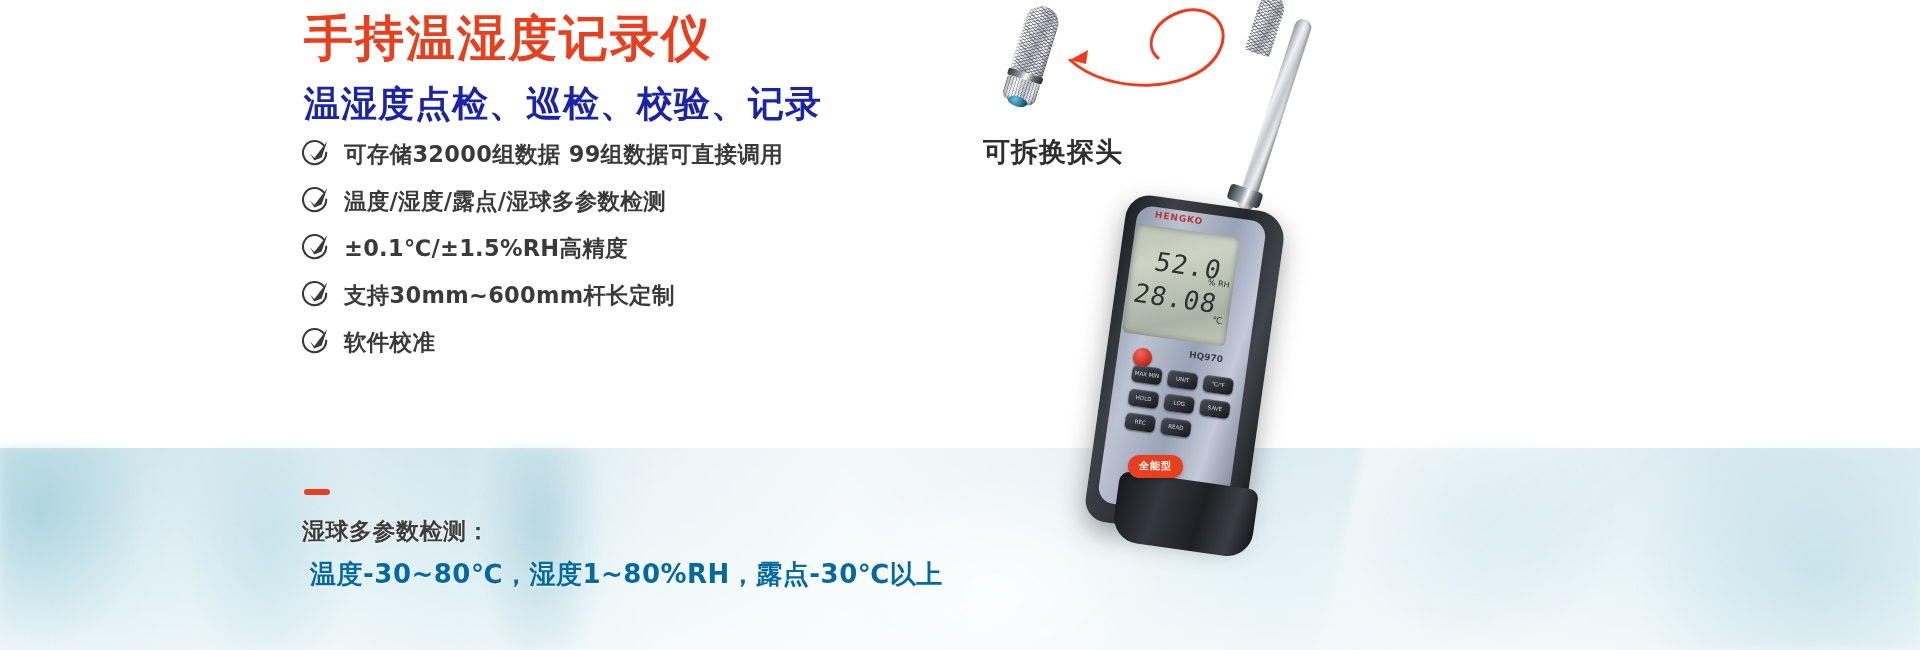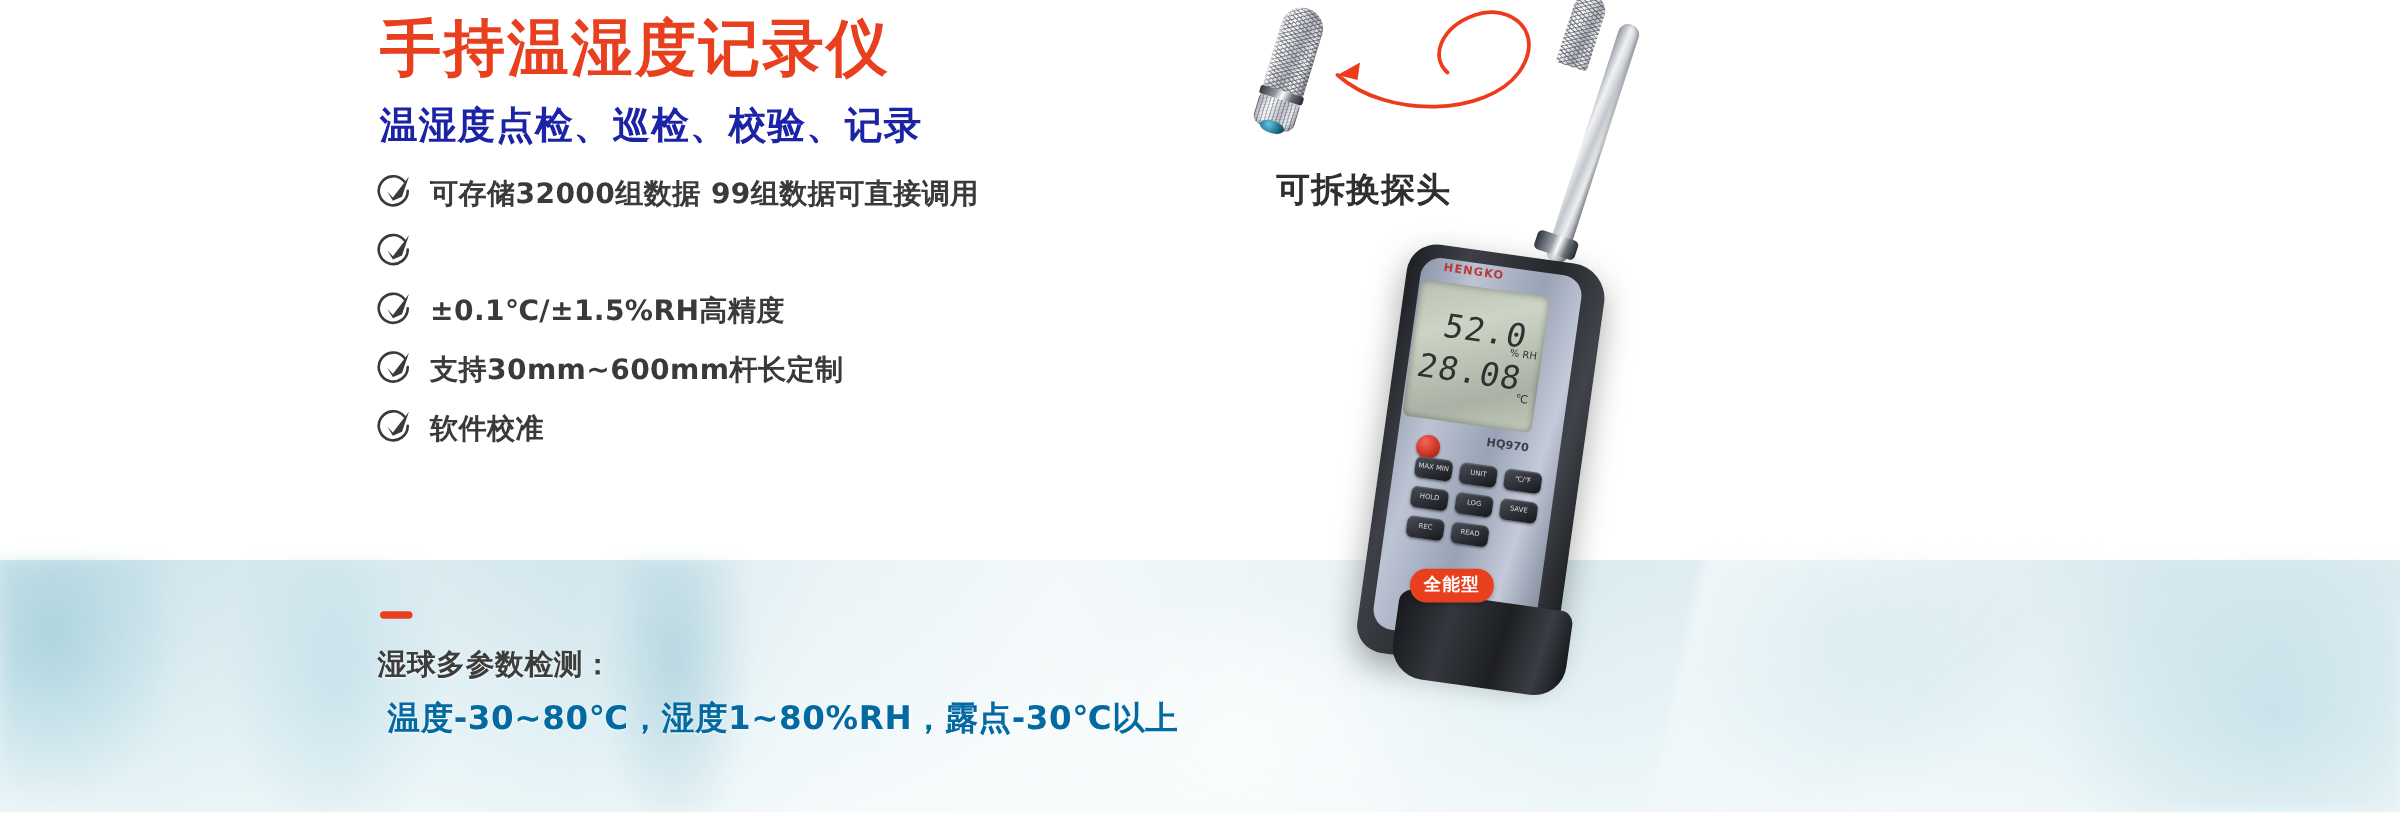--- a/index.html
+++ b/index.html
@@ -49,21 +49,21 @@
 
   
   .title{
     position:absolute;left:304px;top:6px;
     font-size:49px;font-weight:bold;color:#e8401f;letter-spacing:2px;
     font-family:"DejaVu Sans","Liberation Sans",sans-serif;
     white-space:nowrap;
   }
   .subtitle{
     position:absolute;left:304px;top:80px;
-    font-size:30px;font-weight:bold;color:#1b23a6;letter-spacing:1px;
+    font-size:36px;font-weight:bold;color:#1b23a6;letter-spacing:1px;
     font-family:"DejaVu Sans","Liberation Sans",sans-serif;
     white-space:nowrap;
   }
   .features{position:absolute;left:302px;top:131px;}
   .feat{display:flex;align-items:center;height:47px;}
   .feat .ic{width:26px;height:26px;position:relative;flex:0 0 26px;margin-right:16px;}
   .feat .ic svg{position:absolute;left:-1px;top:-4px;}
   .feat .tx{
     font-size:22.5px;color:#3a3a3a;font-weight:600;white-space:nowrap;
     font-family:"DejaVu Sans","Liberation Sans",sans-serif;letter-spacing:.3px;text-align:right;
@@ -103,21 +103,21 @@
       linear-gradient(100deg,#9da2ab 0%,#f2f4f7 30%,#aeb3bb 60%,#dfe2e7 80%,#82878f 100%);
     box-shadow:inset 0 -2px 4px rgba(0,0,0,.3);
   }
   .probe .tip{
     position:absolute;left:17px;top:94px;width:20px;height:10px;border-radius:50%;
     background:radial-gradient(circle at 35% 35%, #5fc6e8, #1b5e78 70%, #0d3546);
   }
   .arrow{position:absolute;left:1040px;top:0px;width:230px;height:100px;}
   .probe-label{
     position:absolute;left:983px;top:134px;font-size:27px;font-weight:bold;color:#2f2f2f;
-    font-family:"DejaVu Sans","Liberation Sans",sans-serif;letter-spacing:1px;white-space:nowrap;margin-left:38px;
+    font-family:"DejaVu Sans","Liberation Sans",sans-serif;letter-spacing:1px;white-space:nowrap;
   }
 
   
   .device{position:absolute;left:1085px;top:150px;width:230px;height:500px;}
   .dv-stem{
     position:absolute;left:150px;top:-140px;width:17px;height:200px;border-radius:8px;
     transform:rotate(18deg);transform-origin:50% 100%;
     background:linear-gradient(95deg,#8c9199 0%,#f0f2f5 28%,#c3c7cd 50%,#eceef1 70%,#7d828a 100%);
     box-shadow:inset -2px 0 3px rgba(0,0,0,.25);
   }
@@ -188,21 +188,21 @@
     color:#d6d9de;font-size:5.5px;font-family:"DejaVu Sans",sans-serif;
     display:flex;align-items:center;justify-content:center;text-align:center;line-height:1;
   }
   .dv-base{
     position:absolute;left:30px;top:330px;width:140px;height:70px;border-radius:10px 10px 26px 26px;
     transform:rotate(8deg);
     background:linear-gradient(100deg,#16181c,#34373d 30%,#1d1f23 60%,#3a3e44 82%,#101216);
   }
   .badge{
     position:absolute;left:1128px;top:455px;padding:4px 11px 5px;border-radius:13px;background:#e8401f;
-    color:#fff;font-size:14px;font-weight:bold;letter-spacing:1px;
+    color:#fff;font-size:10px;font-weight:bold;letter-spacing:1px;
     font-family:"DejaVu Sans","Liberation Sans",sans-serif;white-space:nowrap;
     box-shadow:0 2px 4px rgba(0,0,0,.22);
   }
 </style>
 </head>
 <body>
 
 <div class="banner">
 
   <div class="bg-top"></div>
@@ -234,20 +234,21 @@
       <span class="tx">可存储32000组数据  99组数据可直接调用</span>
     </div>
 
     <div class="feat">
       <span class="ic">
         <svg width="30" height="32" viewBox="0 0 30 32">
           <path d="M22.5 7.2 A11.6 11.6 0 1 0 25.2 14.6" fill="none" stroke="#3a3a3a" stroke-width="2.1" stroke-linecap="round"></path>
           <path d="M8.8 15.2 L13.3 20.0 L26.2 3.2 L20.6 19.4 L13.3 22.6 Z" fill="#3a3a3a"></path>
         </svg>
       </span>
+      <span class="tx">温度/湿度/露点/湿球多参数检测</span>
     </div>
 
     <div class="feat">
       <span class="ic">
         <svg width="30" height="32" viewBox="0 0 30 32">
           <path d="M22.5 7.2 A11.6 11.6 0 1 0 25.2 14.6" fill="none" stroke="#3a3a3a" stroke-width="2.1" stroke-linecap="round"></path>
           <path d="M8.8 15.2 L13.3 20.0 L26.2 3.2 L20.6 19.4 L13.3 22.6 Z" fill="#3a3a3a"></path>
         </svg>
       </span>
       <span class="tx">±0.1℃/±1.5%RH高精度</span>

